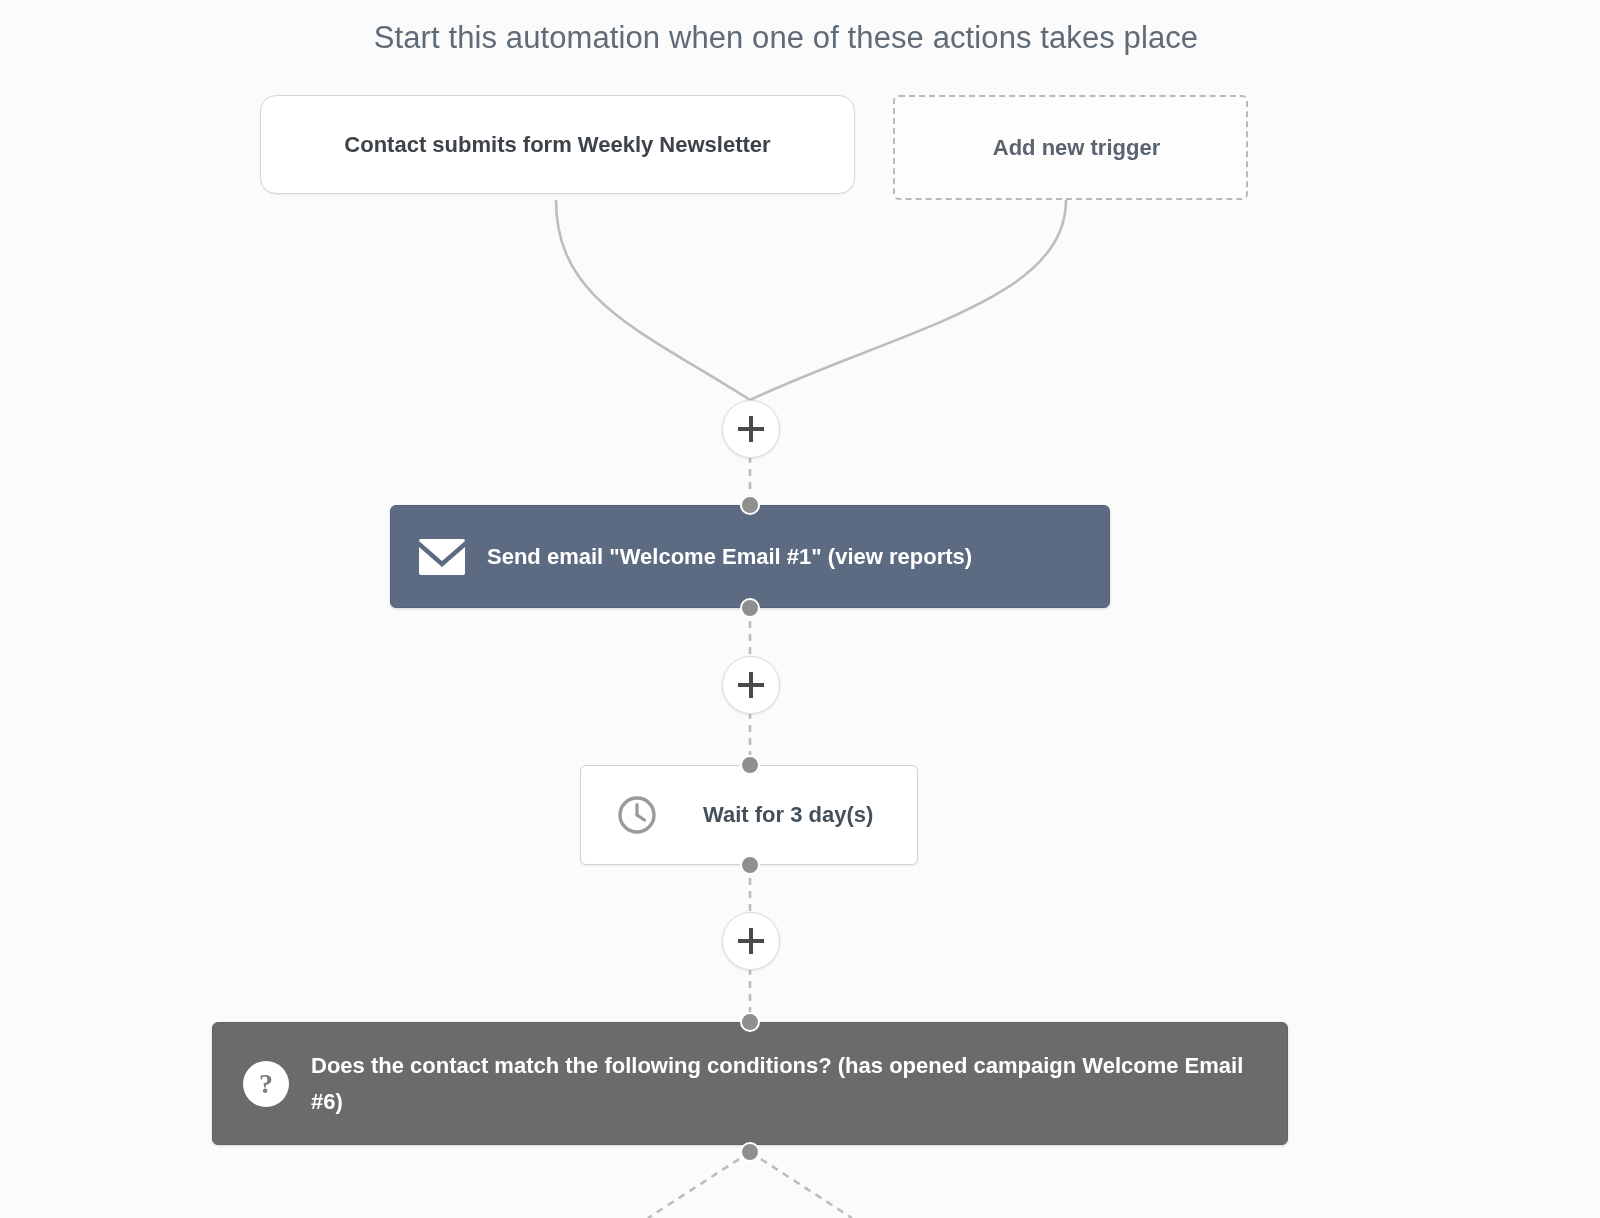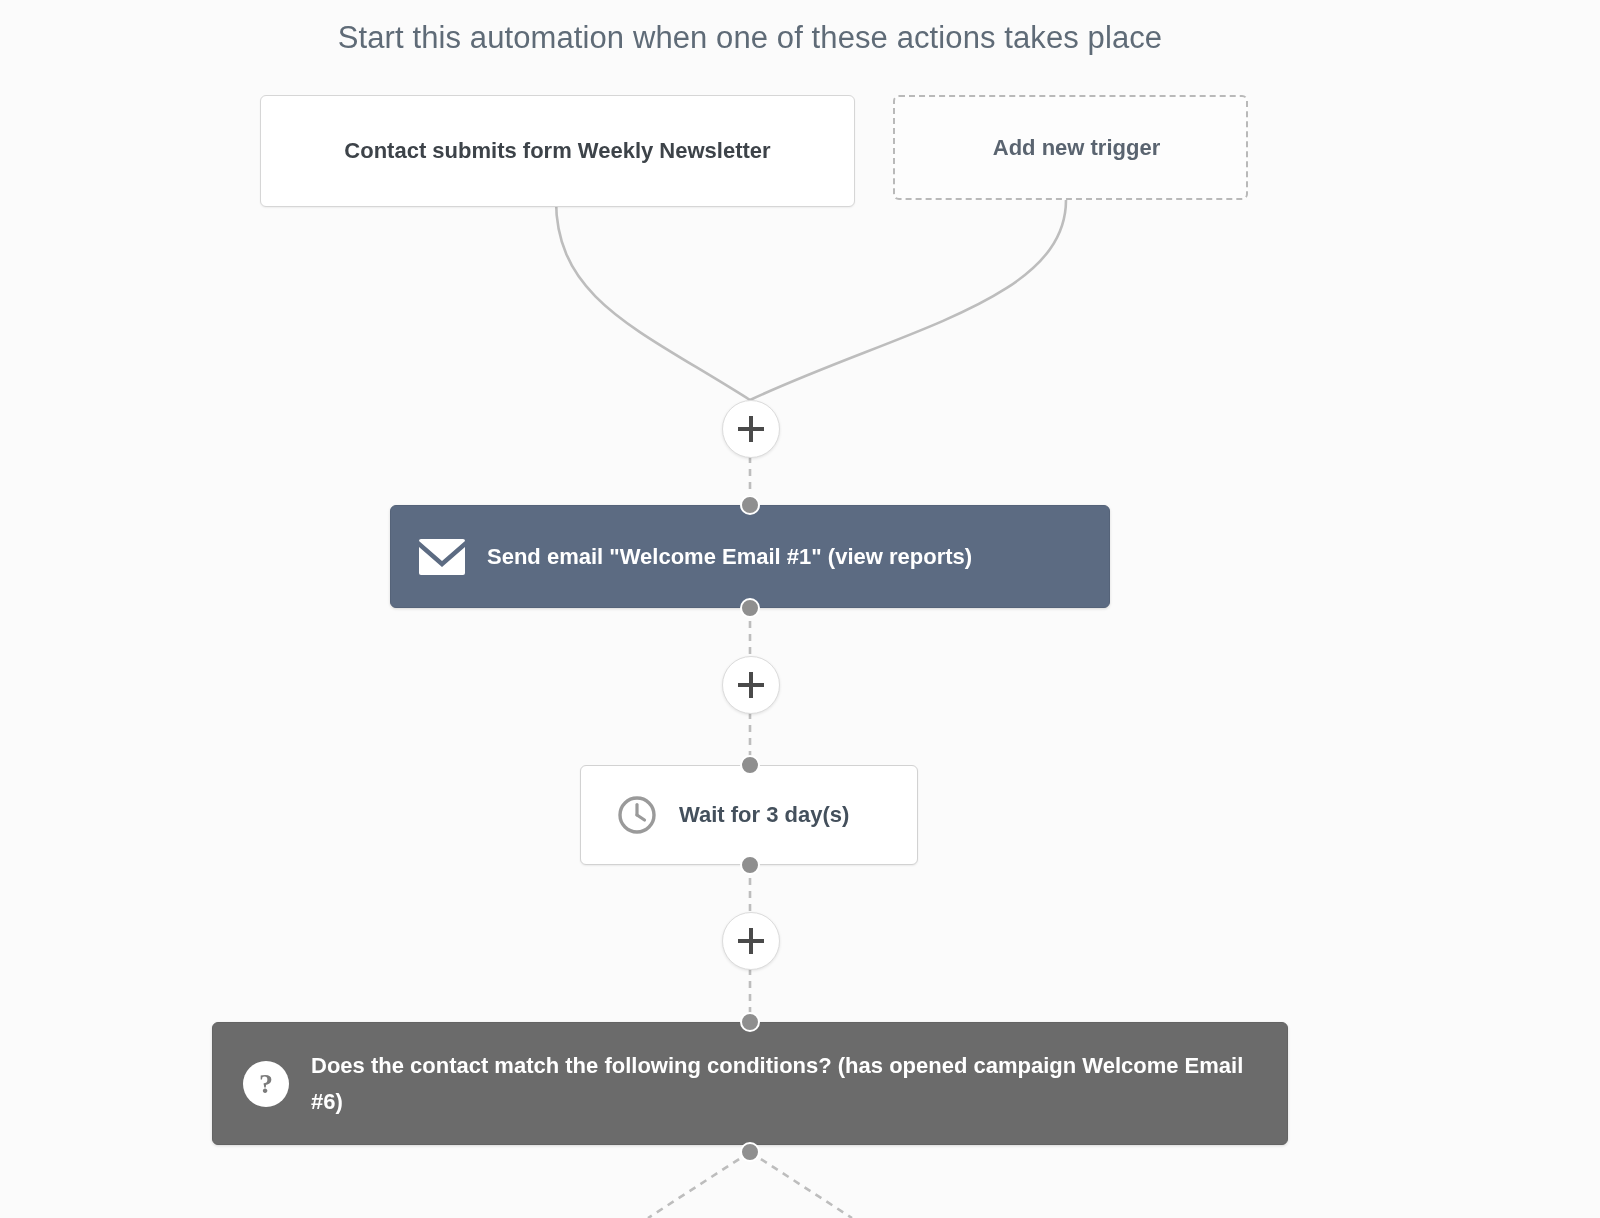--- a/index.html
+++ b/index.html
@@ -32,20 +32,21 @@
   .page-title {
     position: absolute;
     left: 0; top: 20px;
     width: 1500px;
     text-align: center;
     font-size: 31px;
     font-weight: 400;
     color: #5f6b77;
     letter-spacing: 0.1px;
     white-space: nowrap;
+    padding-left: 36px;
   }
 
   
   .node {
     position: absolute;
     box-sizing: border-box;
     border-radius: 6px;
     display: flex;
     align-items: center;
   }
@@ -94,21 +95,21 @@
   .wait-box {
     background: #ffffff;
     border: 1px solid #d2d2d2;
     box-shadow: 0 1px 2px rgba(0,0,0,0.07);
     padding-left: 34px;
   }
   .wait-box .node-label {
     font-size: 22px;
     font-weight: bold;
     color: #44505c;
-    margin-left: 20px;
+    margin-left: 44px;
     white-space: nowrap;
   }
 
   .condition-box {
     background: #6b6b6b;
     border: 1px solid #636363;
     box-shadow: 0 1px 3px rgba(0,0,0,0.14);
     padding-left: 30px;
     align-items: center;
   }
@@ -210,21 +211,21 @@
     <line x1="750" y1="865" x2="750" y2="912" stroke="#bdbdbd" stroke-width="2.6" stroke-dasharray="7 6"></line>
 
     <line x1="750" y1="968" x2="750" y2="1022" stroke="#bdbdbd" stroke-width="2.6" stroke-dasharray="7 6"></line>
 
     <line x1="750" y1="1152" x2="648" y2="1218" stroke="#bdbdbd" stroke-width="2.6" stroke-dasharray="7 6"></line>
     <line x1="750" y1="1152" x2="852" y2="1218" stroke="#bdbdbd" stroke-width="2.6" stroke-dasharray="7 6"></line>
   </svg>
 
   <div class="page-title">Start this automation when one of these actions takes place</div>
 
-  <div class="node trigger-box" style="left:260px; top:95px; width:595px; height:112px;">
+  <div class="node trigger-box" style="left:260px; top:95px; width:595px; height:99px;border-radius:16px;">
     <span class="node-label">Contact submits form Weekly Newsletter</span>
   </div>
 
   <div class="node trigger-box-dashed" style="left:893px; top:95px; width:355px; height:105px;">
     <span class="node-label">Add new trigger</span>
   </div>
 
   <div class="plus-button" style="left:722px; top:400px;">
     <span class="plus-glyph"></span>
   </div>

